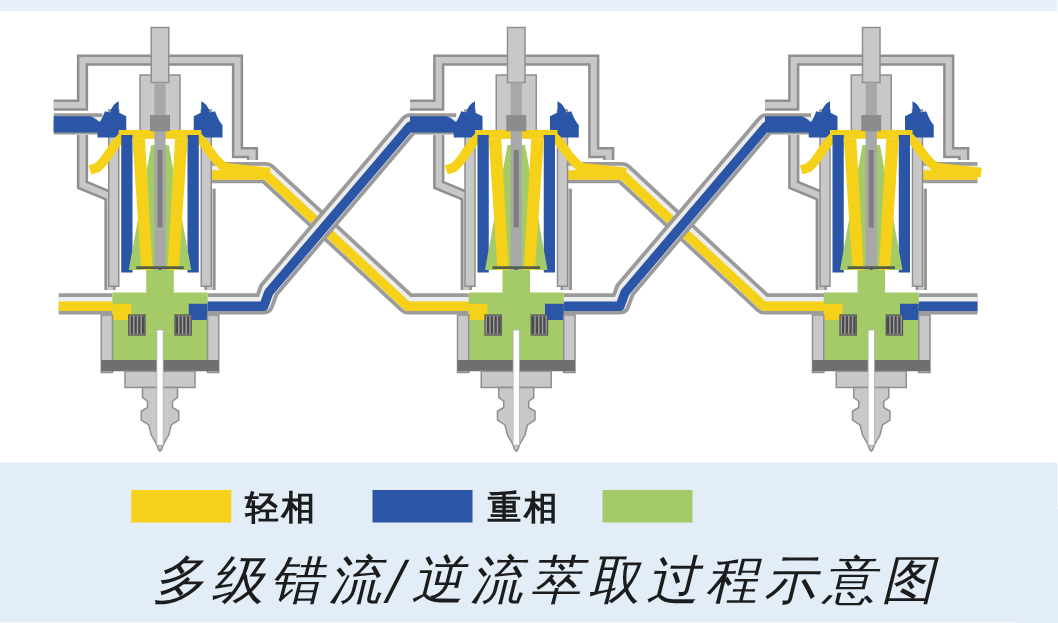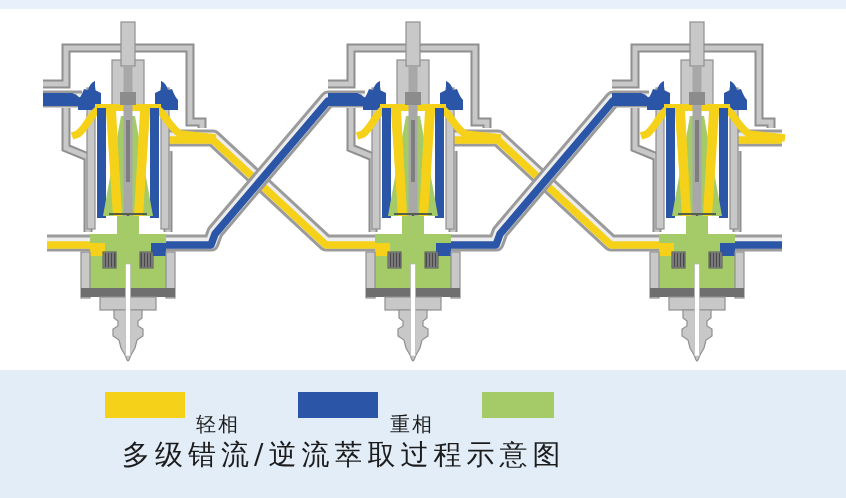--- a/index.html
+++ b/index.html
@@ -17,24 +17,24 @@
   .wd{stroke:var(--wall);stroke-width:9;fill:none;}
   .wl{stroke:var(--wallLight);stroke-width:5;fill:none;}
   .mf{fill:var(--wallLight);stroke:var(--wall);stroke-width:1.2;}
   .dkp{fill:#6F6F6F;}
   .hatch{stroke:#4A4A4A;stroke-width:1.8;fill:none;}
   
   .swatch{position:absolute;top:392px;height:26px;width:80px;}
   .sw-y{background:var(--yellow);}
   .sw-b{background:var(--blue);}
   .sw-g{background:var(--green);width:72px;}
-  .leg-label{position:absolute;top:411px;height:26px;line-height:26px;
-             font-size:20px;font-weight:400;color:var(--text);letter-spacing:2px;}
-  #diagram-title{position:absolute;left:122px;top:436px;font-size:28px;color:var(--text);
-                 font-family:"DejaVu Serif","Liberation Serif",serif;
+  .leg-label{position:absolute;top:394px;height:26px;line-height:26px;
+             font-size:27px;font-weight:700;color:var(--text);letter-spacing:2px;}
+  #diagram-title{position:absolute;left:122px;top:436px;font-size:42px;color:var(--text);
+                 font-family:"DejaVu Serif","Liberation Serif",serif;font-style:italic;
                  letter-spacing:5px;white-space:nowrap;}
 </style>
 </head>
 <body>
 
 <div id="stage">
   <div id="strip-top"></div>
   <div id="strip-bottom"></div>
 
   <svg id="diagram-svg" width="846" height="380" viewBox="0 0 846 380">

